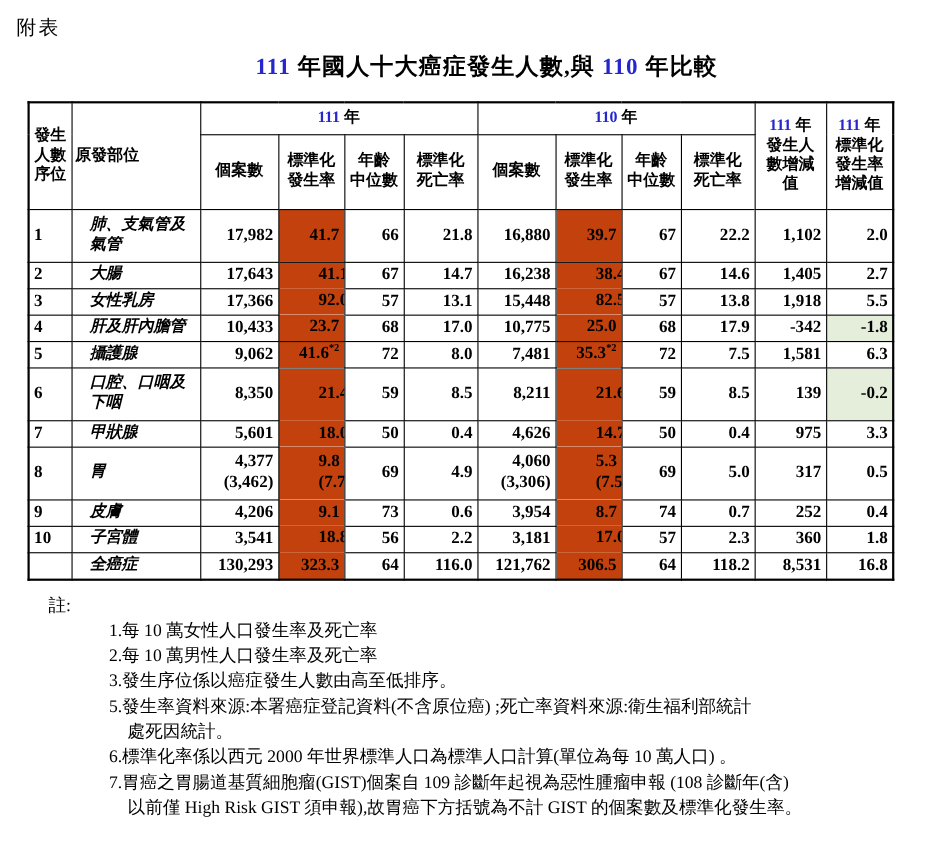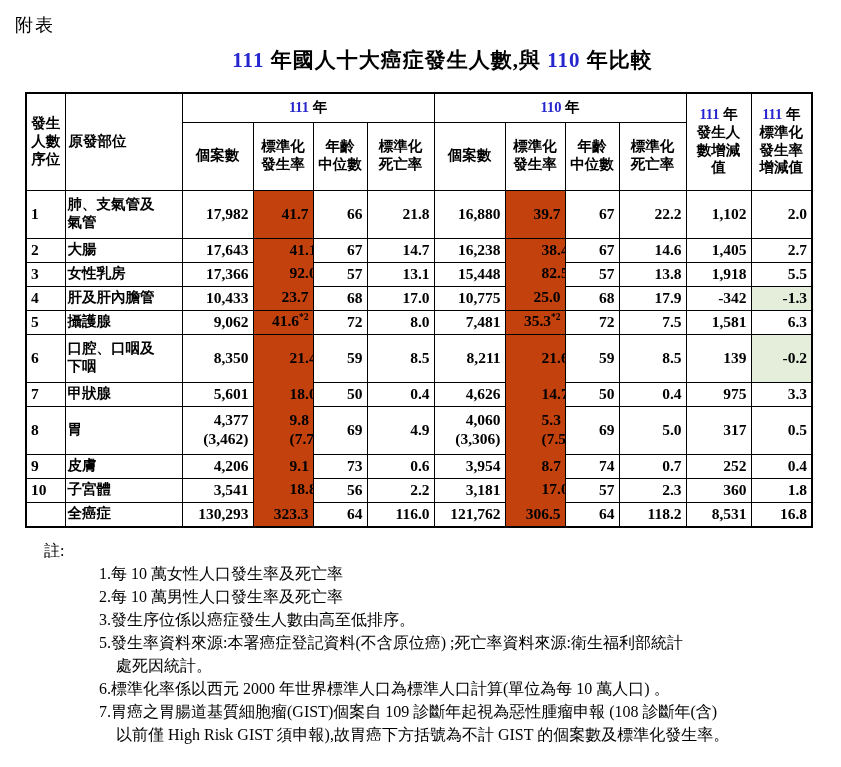--- a/index.html
+++ b/index.html
@@ -28,21 +28,21 @@
     font-weight: bold;
     vertical-align: middle;
     padding: 0;
     font-size: 14.5px;
     line-height: 1.22;
     overflow: hidden;
   }
   th { text-align: center; }
   td.num { text-align: right; padding-right: 4px; font-size: 15.5px; }
   td.rank { text-align: left; padding-left: 4px; font-size: 15.5px; }
-  td.site { text-align: left; padding-left: 2px; }
+  td.site { text-align: left; padding-left: 16px; font-style: italic; }
   .yellow { background: #c2410c; }
   .green { background: #E4EEDB; }
   .mg { border-bottom: none; padding-left: 36px; }
   sup { font-size: 9.5px; font-weight: bold; }
   tr.hrow1 { height: 29px; }
   tr.hrow2 { height: 68px; }
   tr.single { height: 24px; }
   tr.double { height: 48px; }
   tr.totalr { height: 25px; }
   .notes { margin: 11px 0 0 44px; font-size: 16px; line-height: 23px; }
@@ -176,21 +176,21 @@
     <td class="site">肝及肝內膽管</td>
     <td class="num">10,433</td>
     <td class="num yellow">23.7</td>
     <td class="num">68</td>
     <td class="num">17.0</td>
     <td class="num">10,775</td>
     <td class="num yellow">25.0</td>
     <td class="num">68</td>
     <td class="num">17.9</td>
     <td class="num">-342</td>
-    <td class="num green">-1.3</td>
+    <td class="num green">-1.8</td>
   </tr>
 
   <tr class="single">
     <td class="rank">5</td>
     <td class="site">攝護腺</td>
     <td class="num">9,062</td>
     <td class="num yellow"><span>41.6</span><sup>*2</sup></td>
     <td class="num">72</td>
     <td class="num">8.0</td>
     <td class="num">7,481</td>

